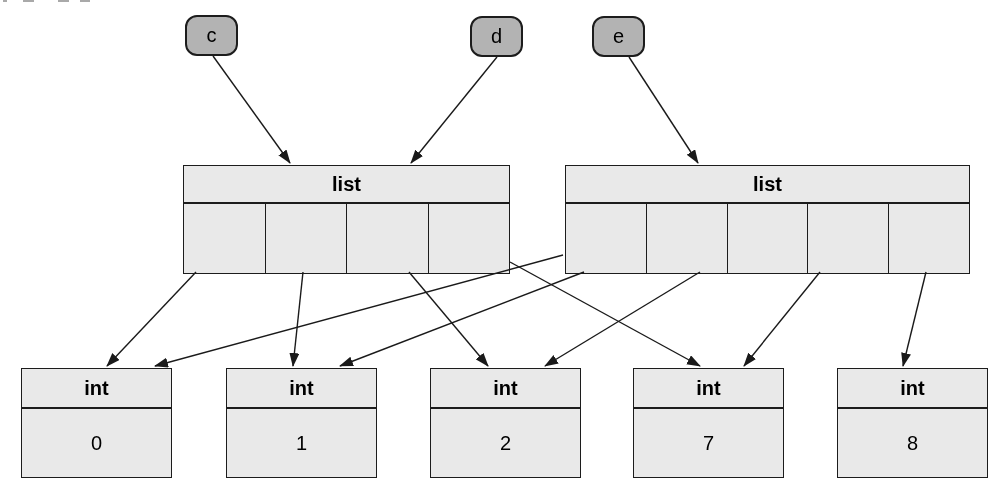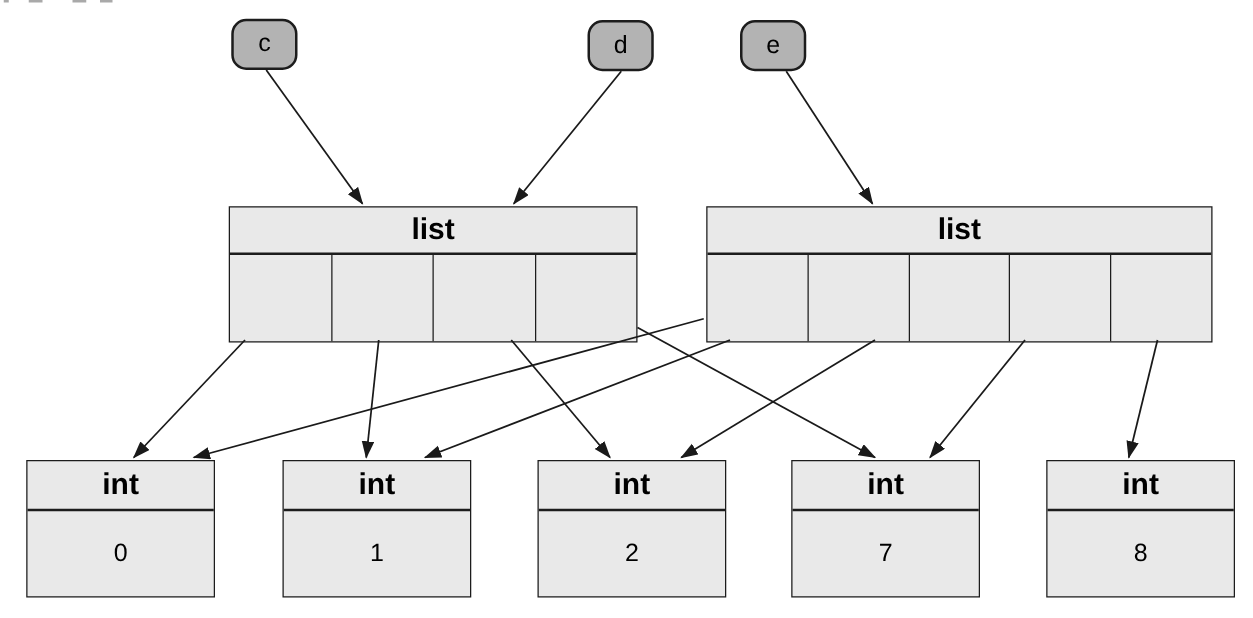--- a/index.html
+++ b/index.html
@@ -23,21 +23,21 @@
   .obj-node{
     position:absolute;
     box-sizing:border-box;
     background:#e9e9e9;
     border:1.5px solid #1c1c1c;
     z-index:1;
   }
   .obj-header{
     box-sizing:border-box;
     font-weight:bold;
-    font-size:24px;
+    font-size:20px;
     text-align:center;
     border-bottom:2px solid #1c1c1c;
   }
   .cell-row{display:flex;}
   .cell{flex:1 1 0;box-sizing:border-box;border-left:1.5px solid #1c1c1c;}
   .cell:first-child{border-left:none;}
   .obj-value{
     box-sizing:border-box;
     font-size:20px;
     text-align:center;

